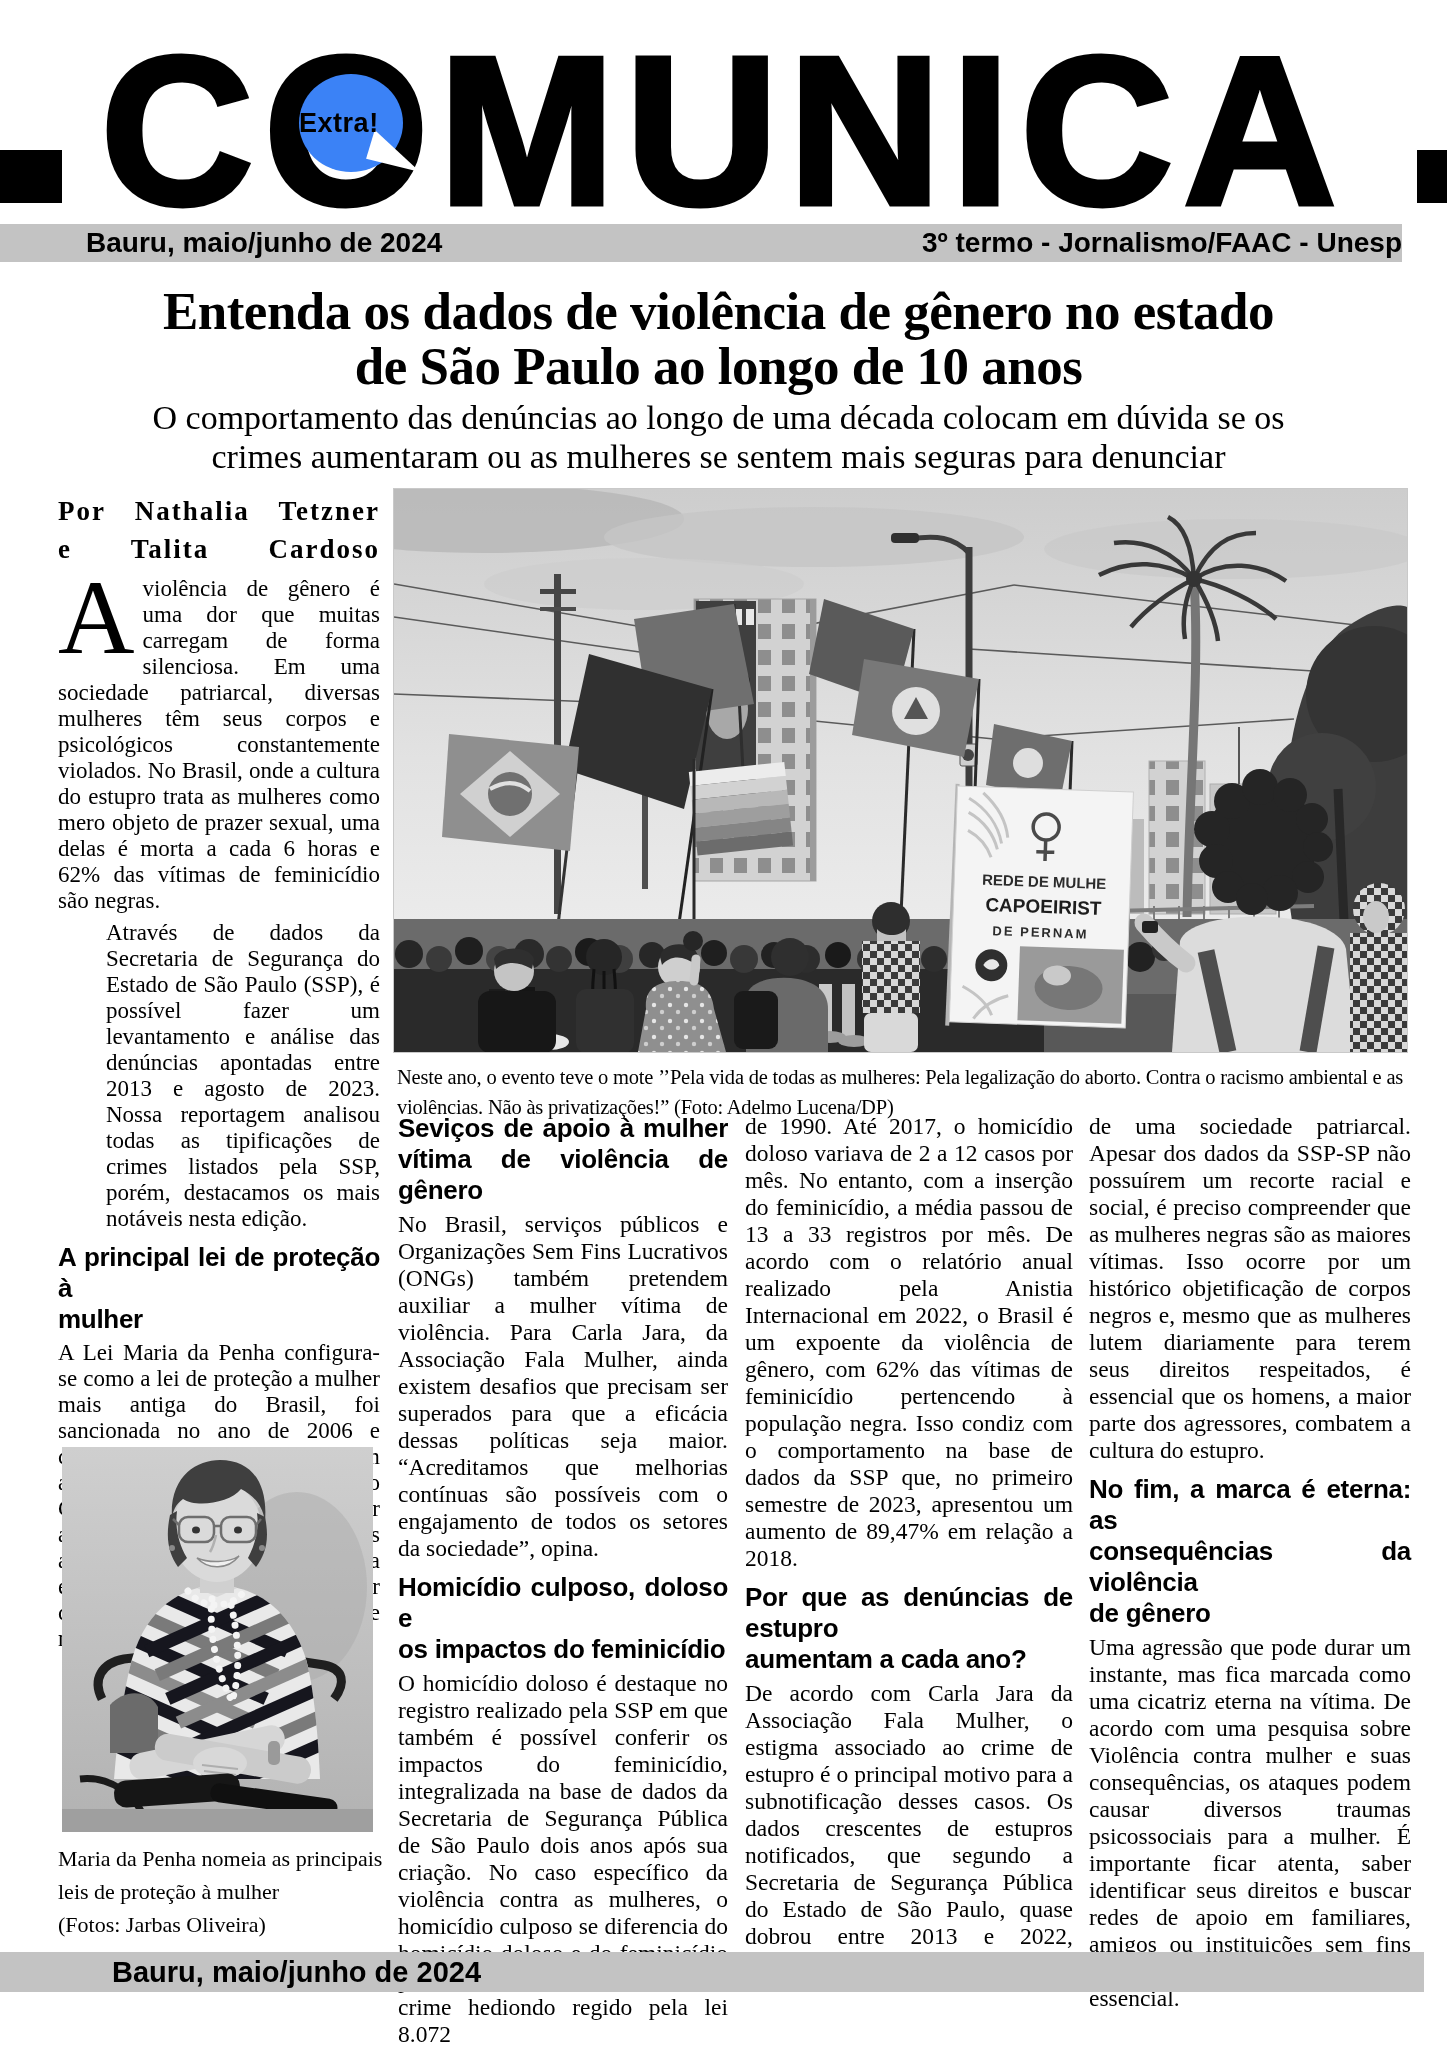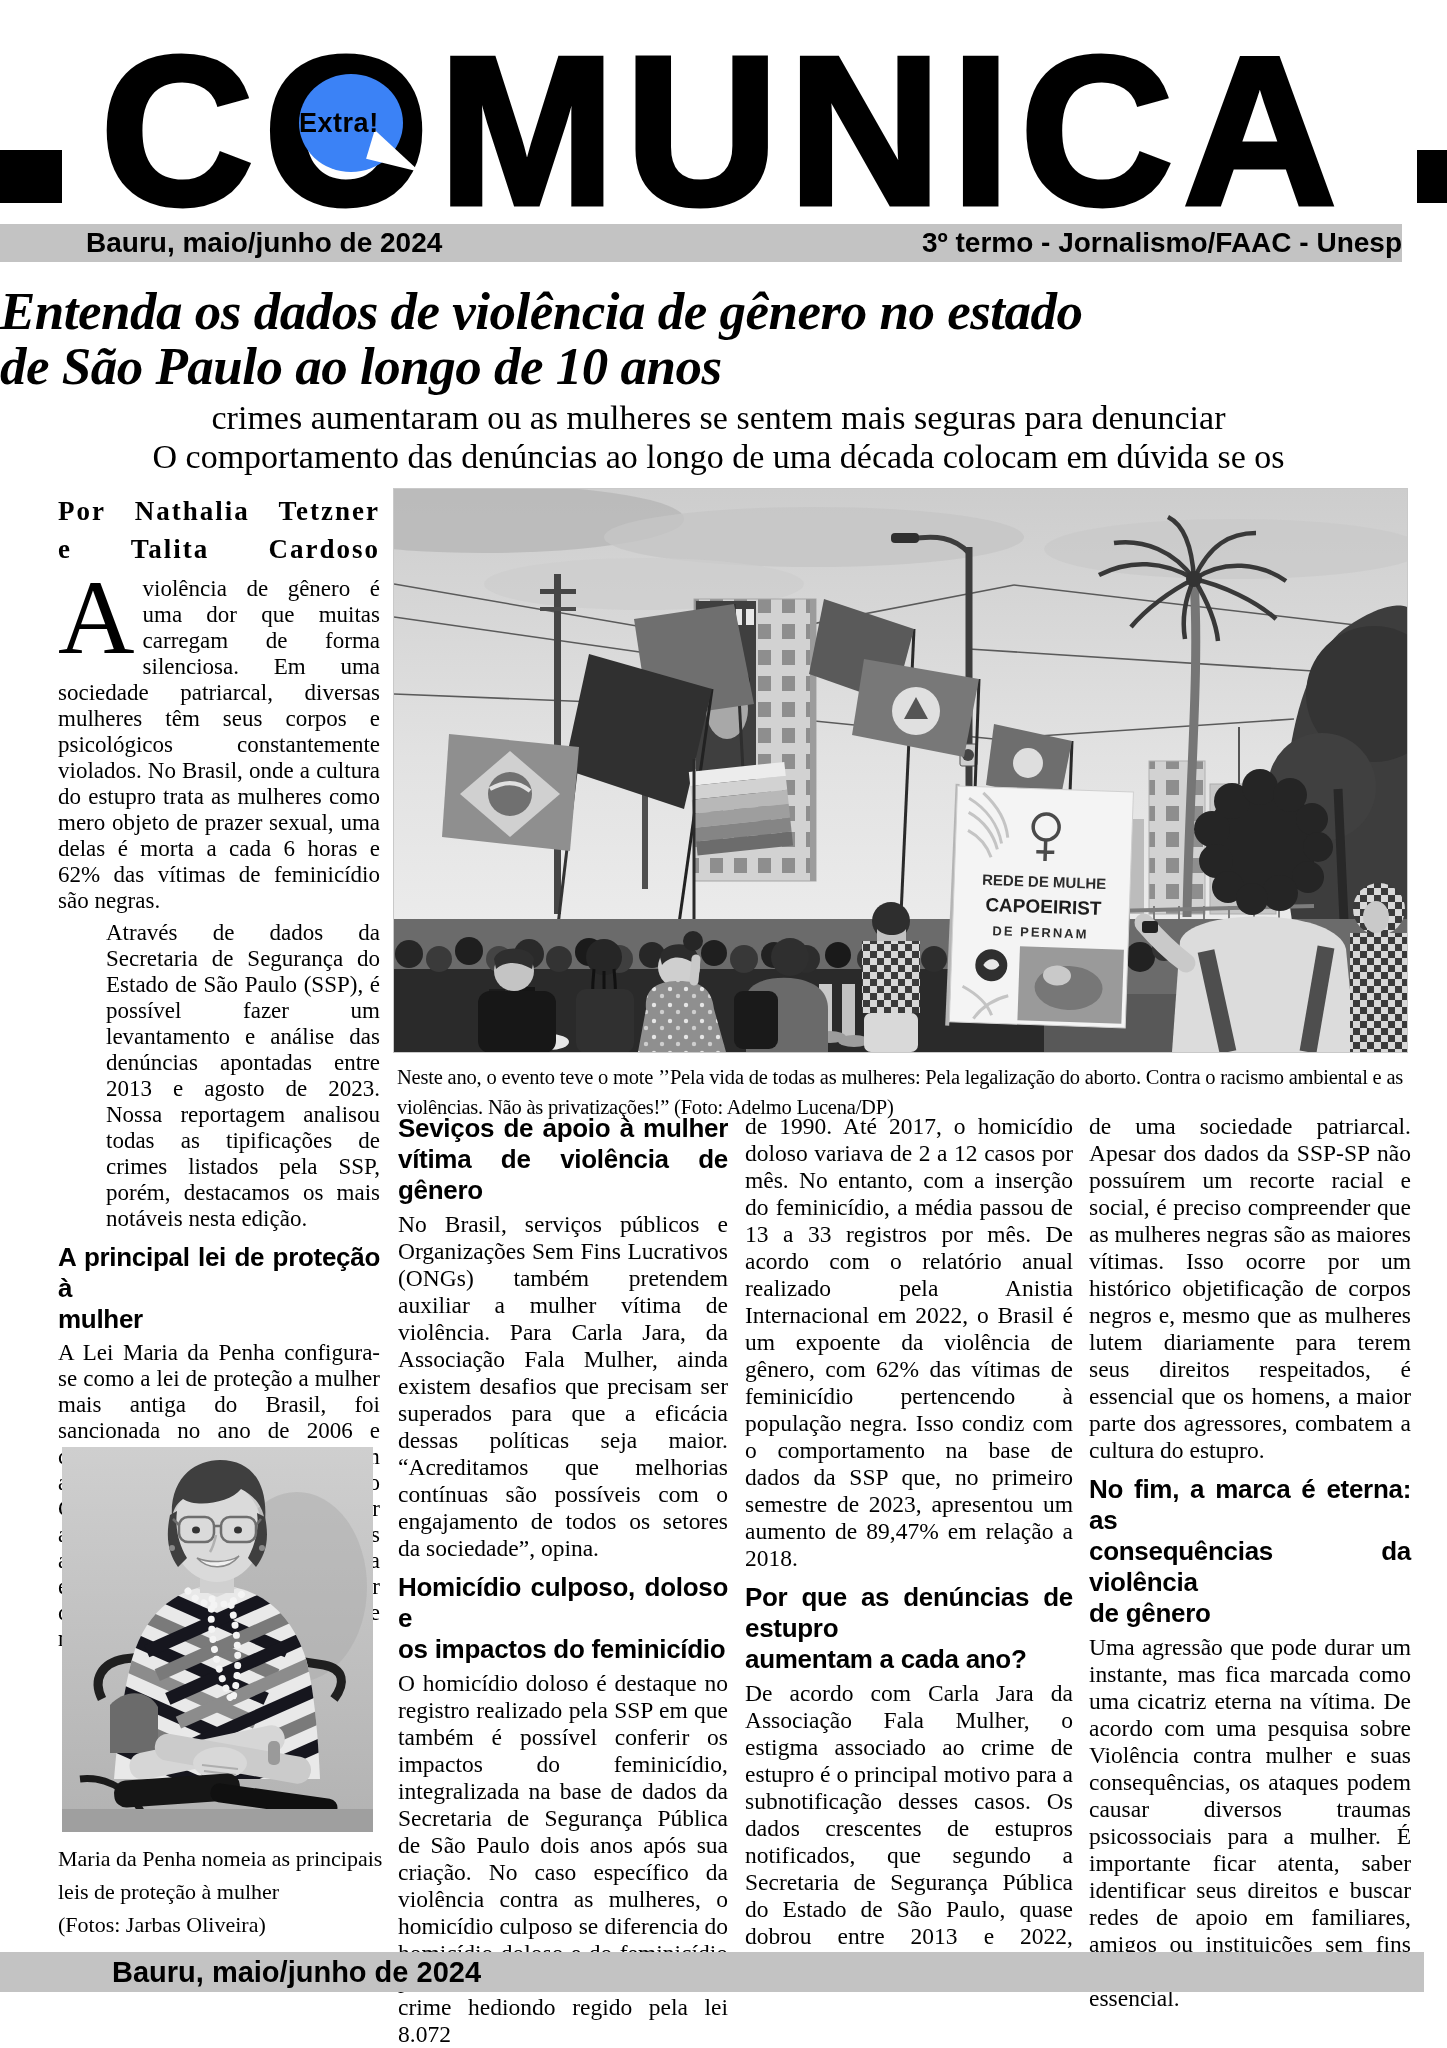--- a/index.html
+++ b/index.html
@@ -21,22 +21,22 @@
       letter-spacing:.5px;line-height:1;position:relative;z-index:3;}
   
   .edition-bar{position:absolute;left:0;top:224px;width:1402px;height:38px;background:#c3c3c3;
       display:flex;justify-content:space-between;align-items:center;
       font:bold 28px "Liberation Sans",sans-serif;line-height:38px;}
   .edition-bar .lft{padding-left:86px;} .edition-bar .rgt{padding-right:0;}
   .footer-bar{position:absolute;left:0;top:1952px;width:1424px;height:40px;background:#c3c3c3;
       font:bold 29px "Liberation Sans",sans-serif;line-height:40px;}
   .footer-bar span{padding-left:112px;}
   
-  .headline{position:absolute;left:0;right:10px;top:284px;text-align:left;
-      font-weight:bold;font-size:53px;line-height:55px;letter-spacing:-.5px;font-style:italic;}
+  .headline{position:absolute;left:0;right:10px;top:284px;text-align:center;
+      font-weight:bold;font-size:53px;line-height:55px;letter-spacing:-.5px;}
   .subheadline{position:absolute;left:0;right:10px;top:398px;text-align:center;
       font-size:34px;line-height:39px;}
   
   .col{position:absolute;text-align:justify;}
   .col1{left:58px;top:492px;width:322px;font-size:23px;line-height:26px;}
   .col2{left:398px;top:1113px;width:330px;font-size:23.5px;line-height:27px;}
   .col3{left:745px;top:1113px;width:328px;font-size:23.5px;line-height:27px;}
   .col4{left:1089px;top:1113px;width:322px;font-size:23.5px;line-height:27px;}
   .para{margin:0;} .para + .para{margin-top:6px;margin-left:48px;}
   .byline{font-family:"Liberation Serif",serif;font-weight:bold;font-size:27px;line-height:38px;
@@ -72,22 +72,22 @@
   <div class="edition-bar">
     <span class="lft">Bauru, maio/junho de 2024</span>
     <span class="rgt">3º termo - Jornalismo/FAAC - Unesp</span>
   </div>
 
   <div class="headline">
     <div>Entenda os dados de violência de gênero no estado</div>
     <div>de São Paulo ao longo de 10 anos</div>
   </div>
   <div class="subheadline">
+    <div>O comportamento das denúncias ao longo de uma década colocam em dúvida se os</div>
     <div>crimes aumentaram ou as mulheres se sentem mais seguras para denunciar</div>
-    <div>O comportamento das denúncias ao longo de uma década colocam em dúvida se os</div>
   </div>
 
   <div class="col col1">
     <div class="byline">
       <div class="bl">Por Nathalia Tetzner</div>
       <div class="bl">e Talita Cardoso</div>
     </div>
     <p class="para"><span class="dropcap">A</span><span>violência de gênero é uma dor que muitas carregam de forma silenciosa. Em uma sociedade patriarcal, diversas mulheres têm seus corpos e psicológicos constantemente violados. No Brasil, onde a cultura do estupro trata as mulheres como mero objeto de prazer sexual,  uma delas é morta a cada 6 horas e 62% das vítimas de feminicídio são negras.</span></p>
     <p class="para">Através de dados da Secretaria de Segurança do Estado de São Paulo (SSP), é possível fazer um levantamento e análise das denúncias apontadas entre 2013 e agosto de 2023. Nossa reportagem analisou todas as tipificações de crimes listados pela SSP, porém, destacamos os mais notáveis nesta edição.</p>
     <div class="sec-h">

